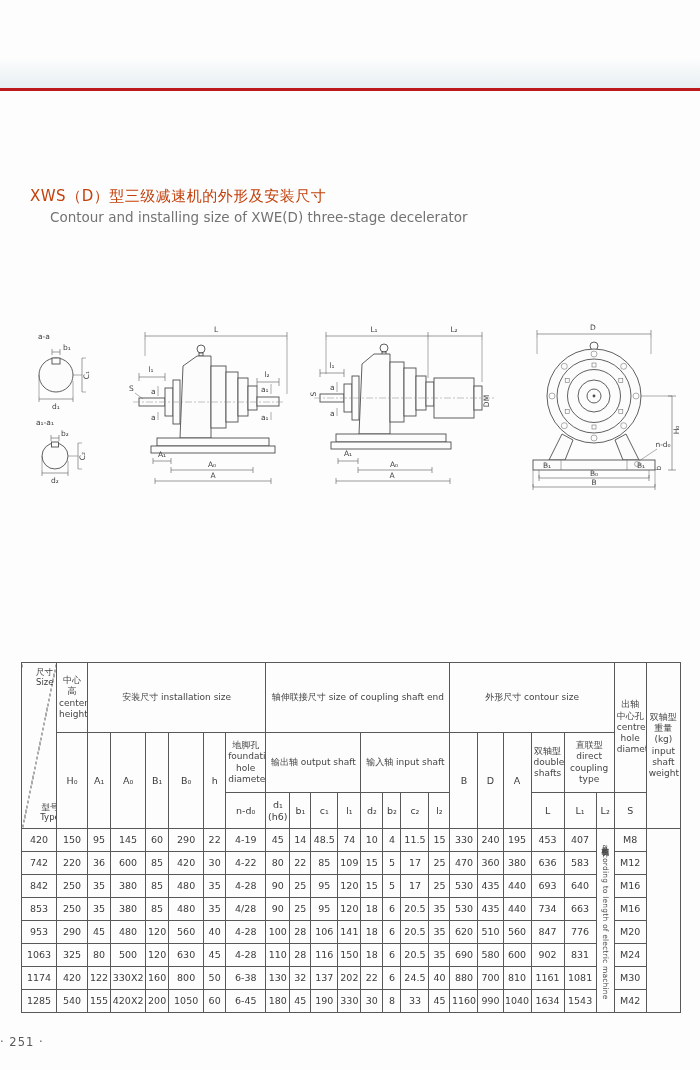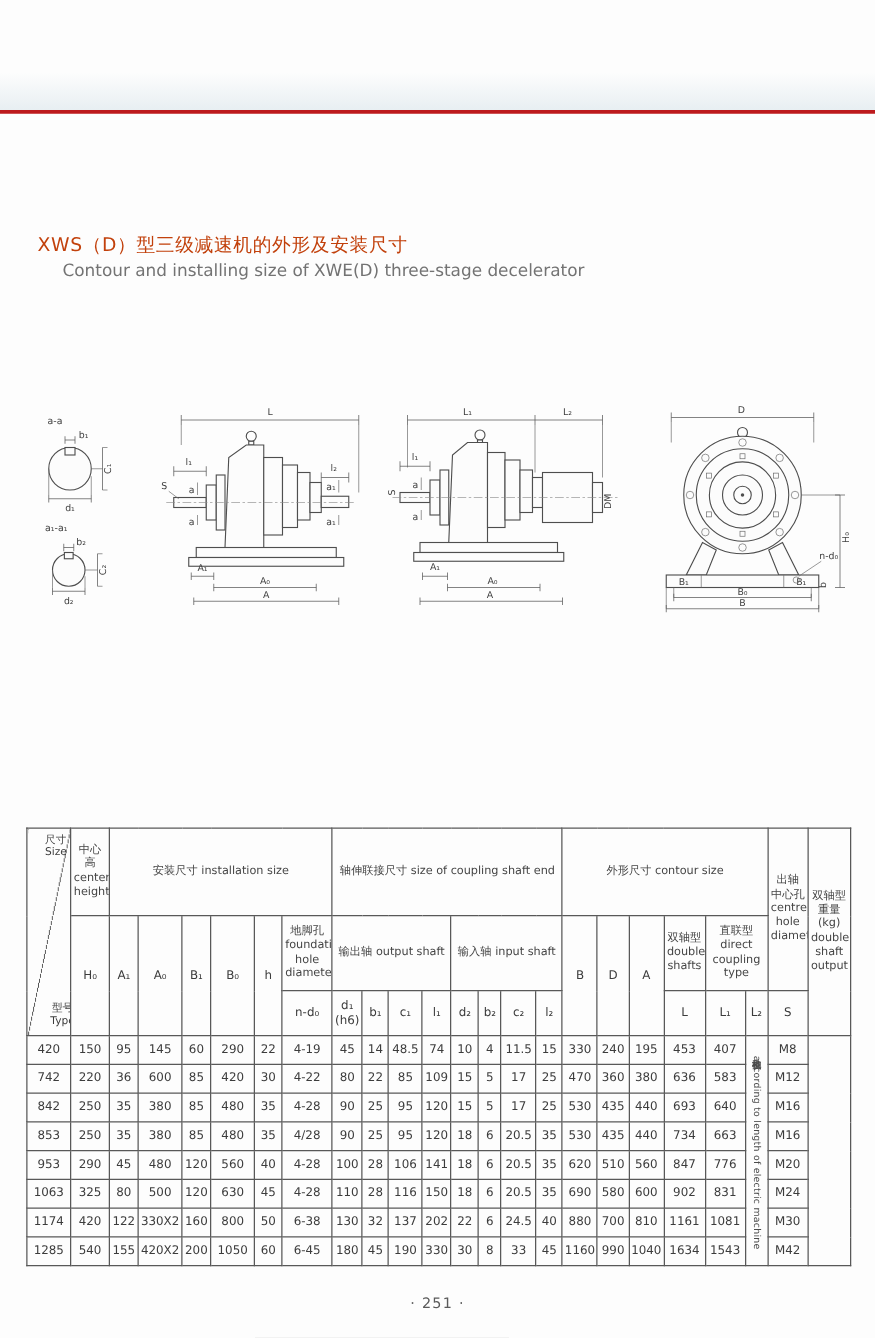--- a/index.html
+++ b/index.html
@@ -3,21 +3,21 @@
 <meta charset="utf-8">
 <style>
   html,body{margin:0;padding:0;background:#e9e9e9;}
   .page{position:relative;width:700px;height:1070px;background:#fdfdfd;overflow:hidden;
         font-family:"DejaVu Sans","Liberation Sans",sans-serif;color:#3e3e3e;}
   .top-fade{position:absolute;left:0;top:58px;width:700px;height:30px;
         background:linear-gradient(180deg,rgba(236,241,244,0),rgba(228,236,240,.85));}
   .red-rule{position:absolute;left:0;top:88px;width:700px;height:3px;background:#bd1a1d;}
   .title-zh{position:absolute;left:30px;top:187px;font-size:15px;color:#c2410c;letter-spacing:.5px;}
   .title-en{position:absolute;left:30px;top:209px;font-size:13.5px;color:#737373;margin-left:20px;}
-  .page-num{position:absolute;left:0;top:1035px;width:700px;text-align:center;
+  .page-num{position:absolute;left:0;top:1035px;width:700px;
         font-size:11.5px;color:#5a5a5a;letter-spacing:1px;}
 
   
   .dwg{position:absolute;}
   svg .ln{stroke:#4e4e4e;stroke-width:.9;fill:#fcfcfc;}
   svg .nofill{fill:none;}
   svg .thin{stroke:#6a6a6a;stroke-width:.55;fill:none;}
   svg .dim{stroke:#5a5a5a;stroke-width:.6;fill:none;}
   svg .cl{stroke:#8a8a8a;stroke-width:.5;stroke-dasharray:7 2 2 2;fill:none;}
   svg text{font:7.5px "DejaVu Sans","Liberation Sans",sans-serif;fill:#3f3f3f;}
@@ -236,21 +236,21 @@
     <tr class="h1">
       <td class="diag" rowspan="3">
         <span class="corner-size"><span>尺寸</span><br><span>Size</span></span>
         <span class="corner-type"><span>型号</span><br><span>Type</span></span>
       </td>
       <td class="ghdr">中心高 center height</td>
       <td class="ghdr" colspan="6">安装尺寸 installation size</td>
       <td class="ghdr" colspan="8">轴伸联接尺寸 size of coupling shaft end</td>
       <td class="ghdr" colspan="6">外形尺寸 contour size</td>
       <td class="ghdr" rowspan="2">出轴 中心孔 centre hole diameter</td>
-      <td class="ghdr" rowspan="3">双轴型 重量 (kg) double shaft output</td>
+      <td class="ghdr" rowspan="3">双轴型 重量 (kg) input shaft weight</td>
     </tr>
     <tr class="h2">
       <td rowspan="2">H₀</td>
       <td rowspan="2">A₁</td>
       <td rowspan="2">A₀</td>
       <td rowspan="2">B₁</td>
       <td rowspan="2">B₀</td>
       <td rowspan="2">h</td>
       <td class="ghdr">地脚孔 foundation hole diameter</td>
       <td class="ghdr" colspan="4">输出轴 output shaft</td>

